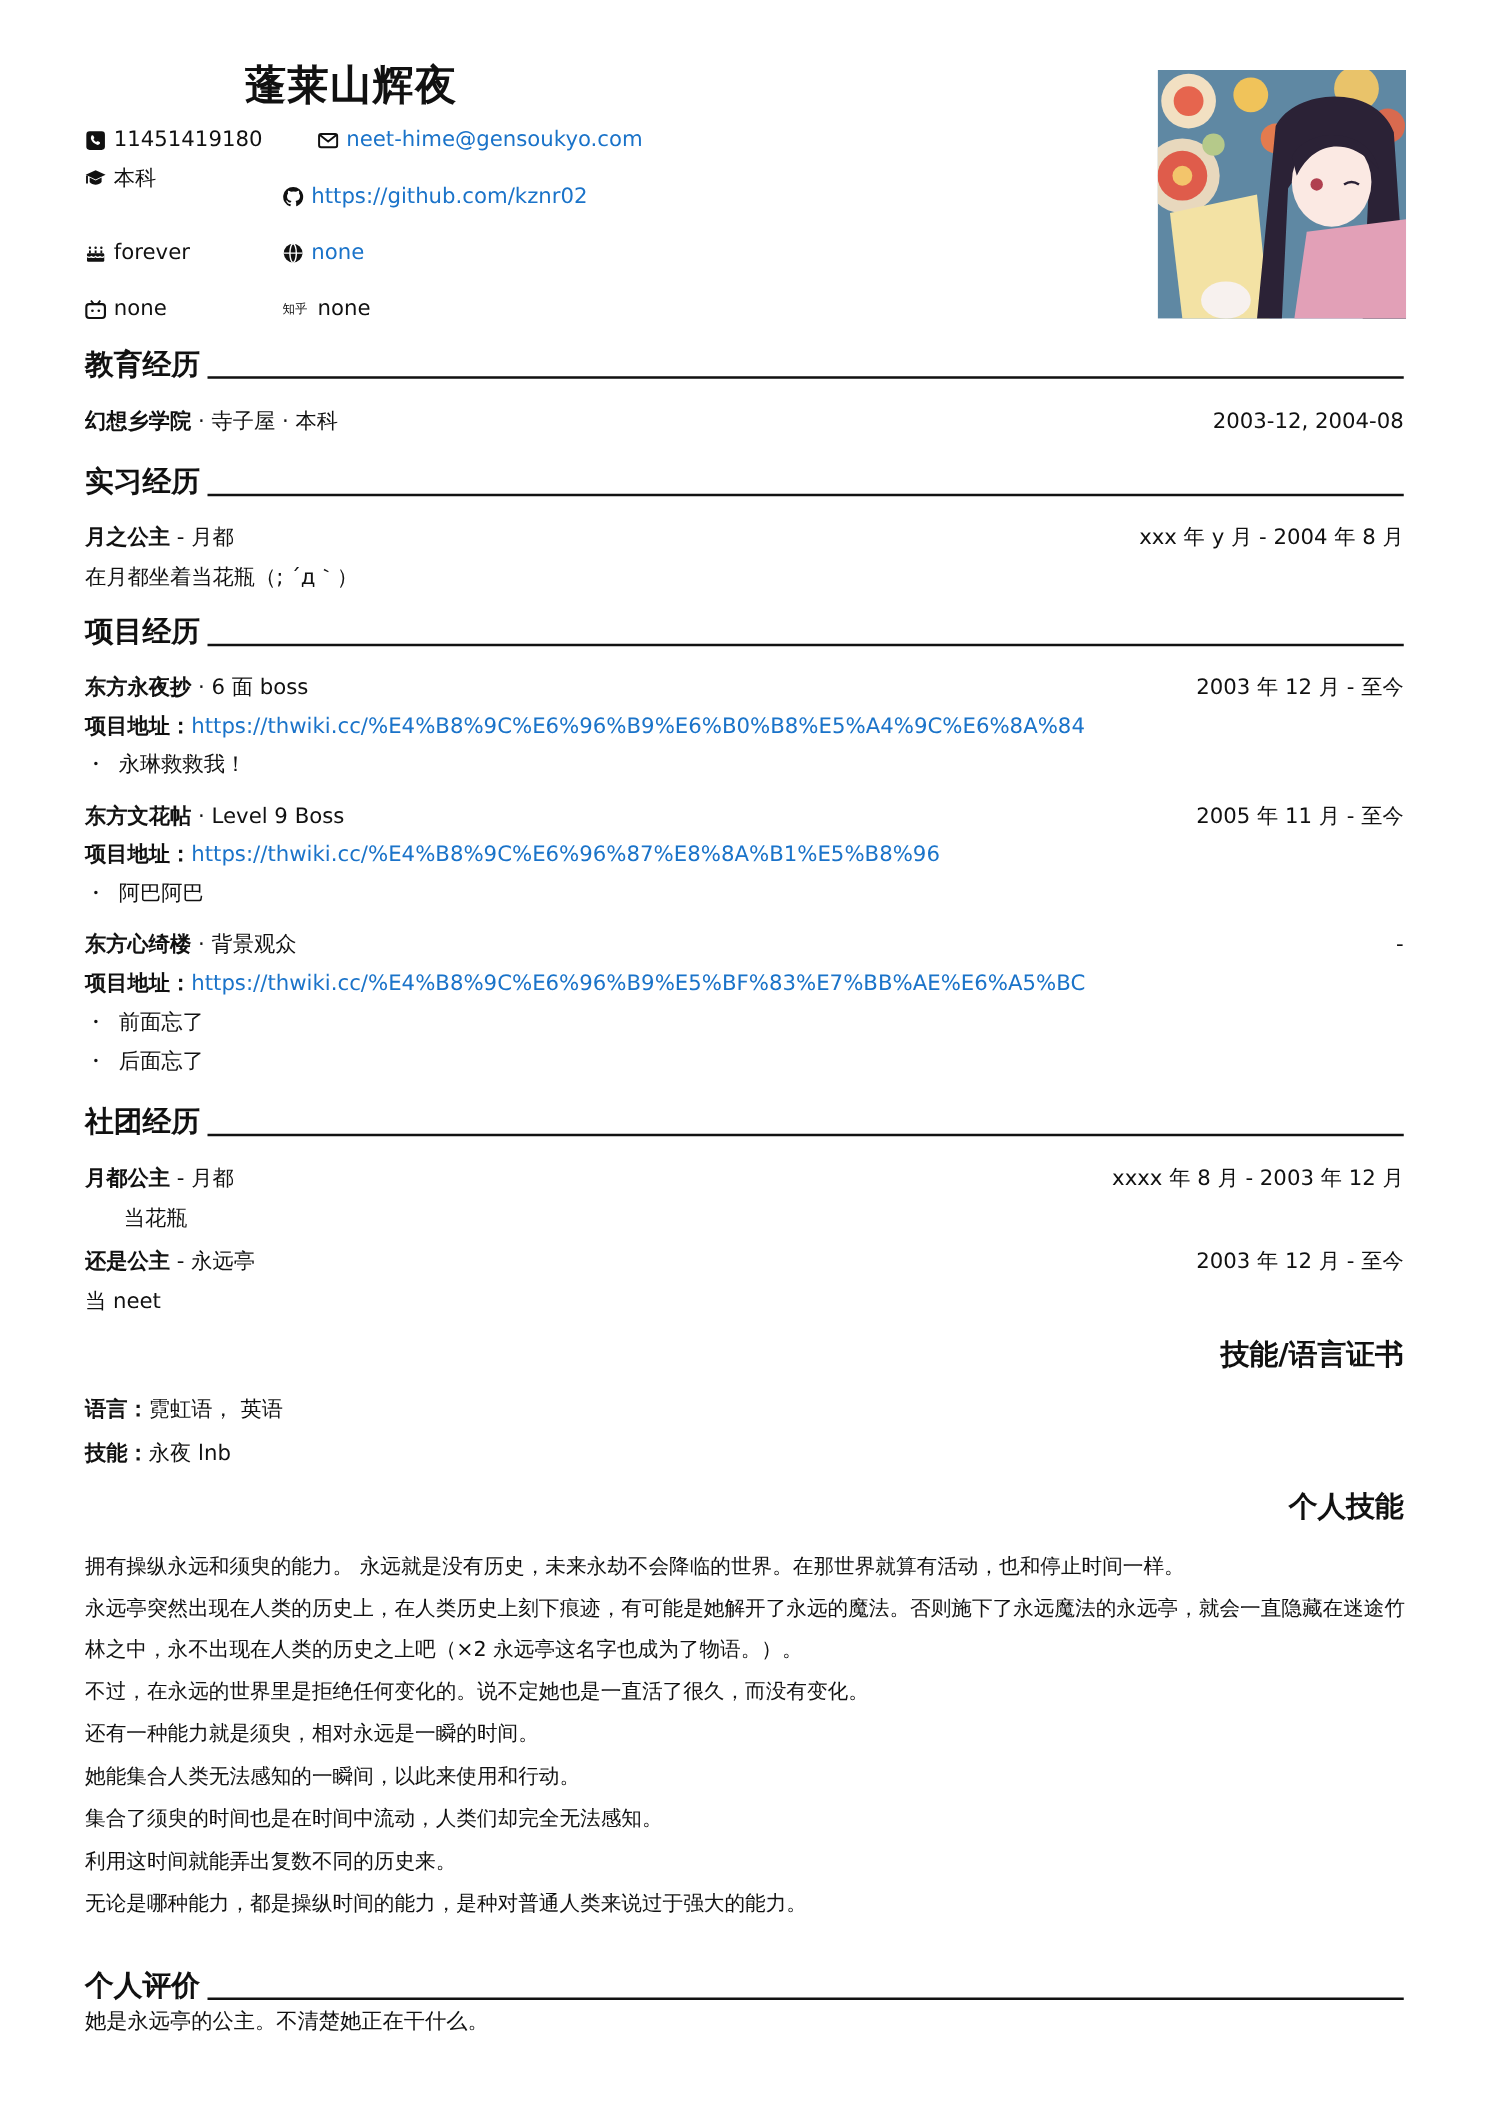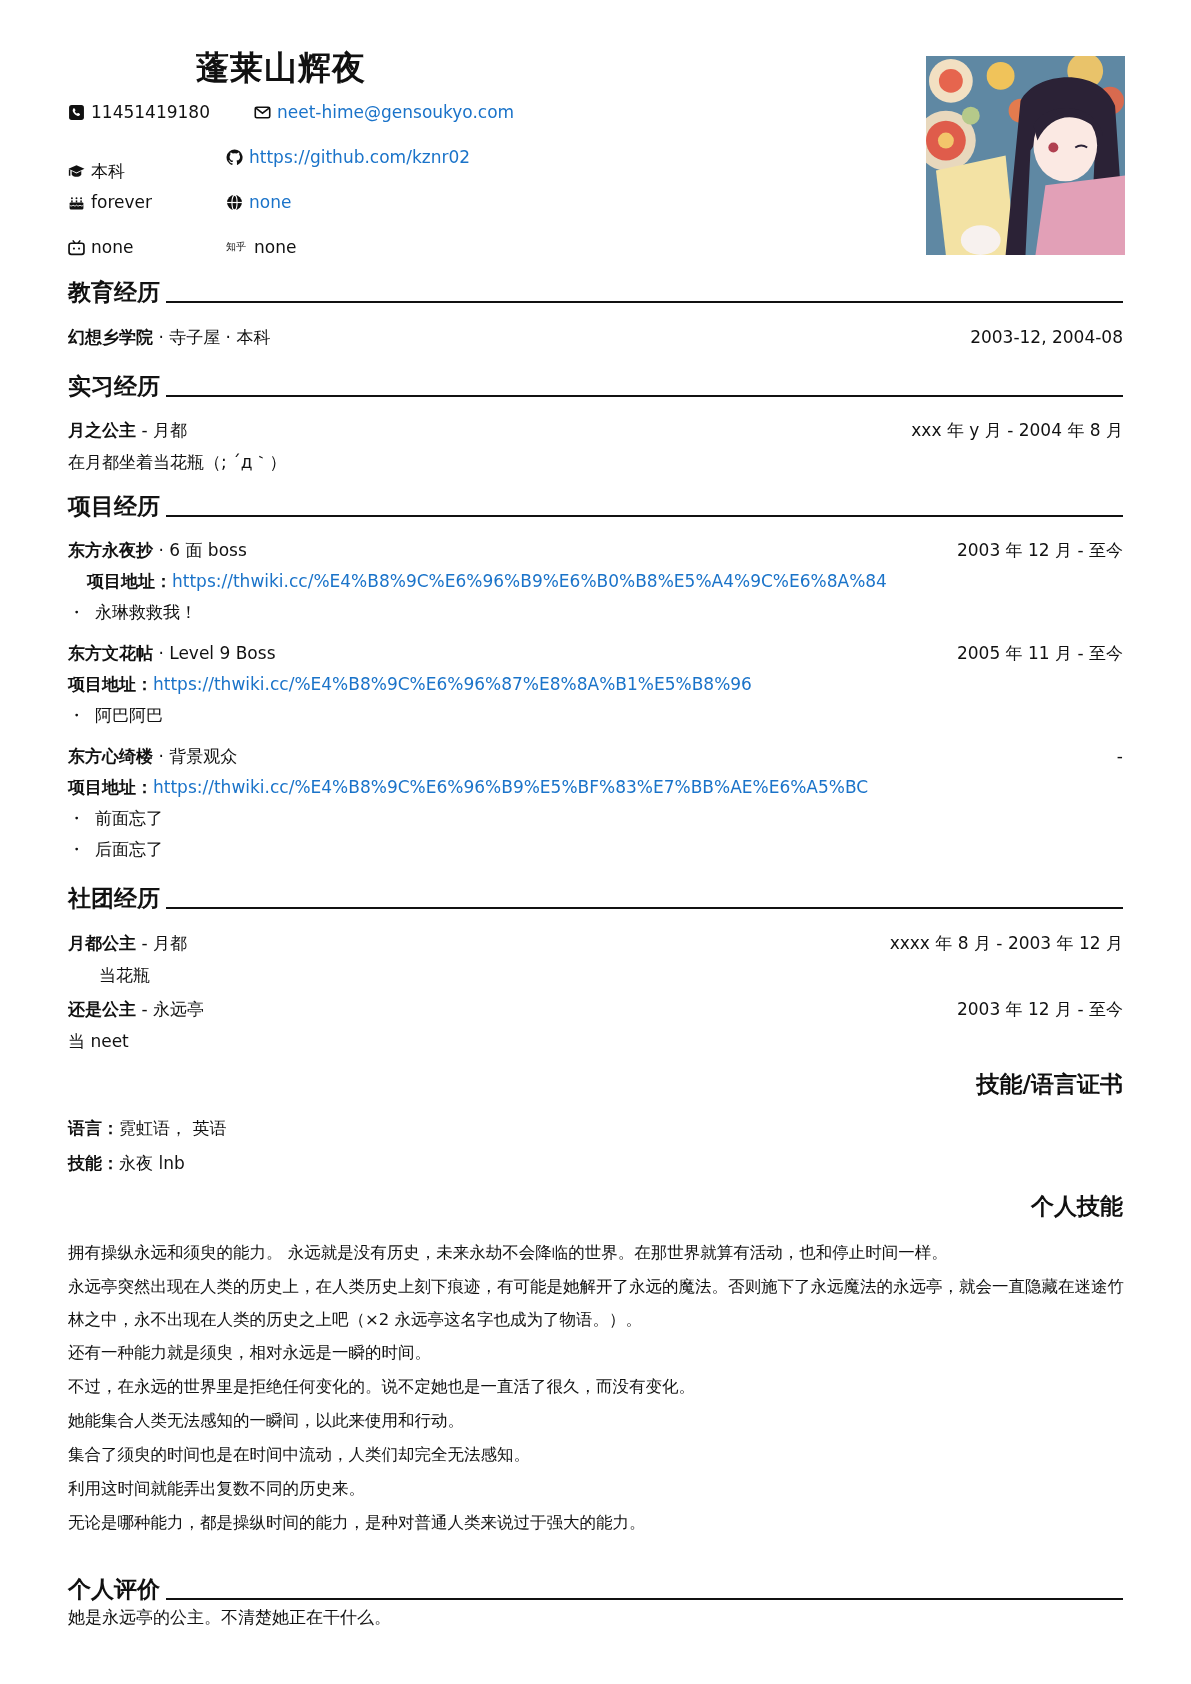--- a/index.html
+++ b/index.html
@@ -40,21 +40,21 @@
 <div class="contact" style="left:226px;top:102px;padding-left:28px;">
   <span class="ic">
       <svg viewBox="0 0 16 16">
         <rect x="1.2" y="3" width="13.6" height="10" rx="1.5" fill="none" stroke="#111" stroke-width="1.5"></rect>
         <path d="M1.8 3.8 8 8.6l6.2-4.8" fill="none" stroke="#111" stroke-width="1.5"></path>
       </svg>
     </span>
   <span class="link">neet-hime@gensoukyo.com</span>
 </div>
 
-<div class="contact" style="left:68px;top:160px;">
+<div class="contact" style="left:68px;top:131px;">
   <span class="ic">
       <svg viewBox="0 0 16 16">
         <path d="M8 2 0.5 5.5 8 9l7.5-3.5z" fill="#111"></path>
         <path d="M3.5 7.5v3.5c1 1.5 3 2 4.5 2s3.5-.5 4.5-2V7.5L8 9.8z" fill="#111"></path>
         <path d="M1.5 6v6" stroke="#111" stroke-width="1.4"></path>
       </svg>
     </span>
   <span>本科</span>
 </div>
 <div class="contact" style="left:226px;top:147px;">
@@ -154,21 +154,21 @@
 
 <div class="sec" style="top:492px;">
   <h2>项目经历</h2>
   <div class="rule"></div>
 </div>
 
 <div class="row" style="top:539px;">
   <span><b>东方永夜抄</b><span> · 6 面 boss</span></span>
   <span>2003 年 12 月 - 至今</span>
 </div>
-<div class="line" style="top:570px;margin-left:19px;">
+<div class="line" style="top:570px;">
   <b>项目地址：</b><span class="link">https://thwiki.cc/%E4%B8%9C%E6%96%B9%E6%B0%B8%E5%A4%9C%E6%8A%84</span>
 </div>
 <div class="bullet" style="top:601px;"><span class="dot">・</span><span>永琳救救我！</span></div>
 
 <div class="row" style="top:642px;">
   <span><b>东方文花帖</b><span> · Level 9 Boss</span></span>
   <span>2005 年 11 月 - 至今</span>
 </div>
 <div class="line" style="top:673px;">
   <b>项目地址：</b><span class="link">https://thwiki.cc/%E4%B8%9C%E6%96%87%E8%8A%B1%E5%B8%96</span>
@@ -211,22 +211,22 @@
   <b>技能：</b><span>永夜 lnb</span>
 </div>
 
 <div class="sec" style="top:1192px;flex-direction:column;">
   <h2>个人技能</h2>
   <div class="rule"></div>
 </div>
 <div class="para" style="top:1236px;">
   <p>拥有操纵永远和须臾的能力。 永远就是没有历史，未来永劫不会降临的世界。在那世界就算有活动，也和停止时间一样。</p>
   <p style="line-height:33px;">永远亭突然出现在人类的历史上，在人类历史上刻下痕迹，有可能是她解开了永远的魔法。否则施下了永远魔法的永远亭，就会一直隐藏在迷途竹林之中，永不出现在人类的历史之上吧（×2 永远亭这名字也成为了物语。）。</p>
+  <p>不过，在永远的世界里是拒绝任何变化的。说不定她也是一直活了很久，而没有变化。</p>
   <p>还有一种能力就是须臾，相对永远是一瞬的时间。</p>
-  <p>不过，在永远的世界里是拒绝任何变化的。说不定她也是一直活了很久，而没有变化。</p>
   <p>她能集合人类无法感知的一瞬间，以此来使用和行动。</p>
   <p>集合了须臾的时间也是在时间中流动，人类们却完全无法感知。</p>
   <p>利用这时间就能弄出复数不同的历史来。</p>
   <p>无论是哪种能力，都是操纵时间的能力，是种对普通人类来说过于强大的能力。</p>
 </div>
 
 <div class="sec" style="top:1555px;margin-top:20px;">
   <h2>个人评价</h2>
   <div class="rule"></div>
 </div>

